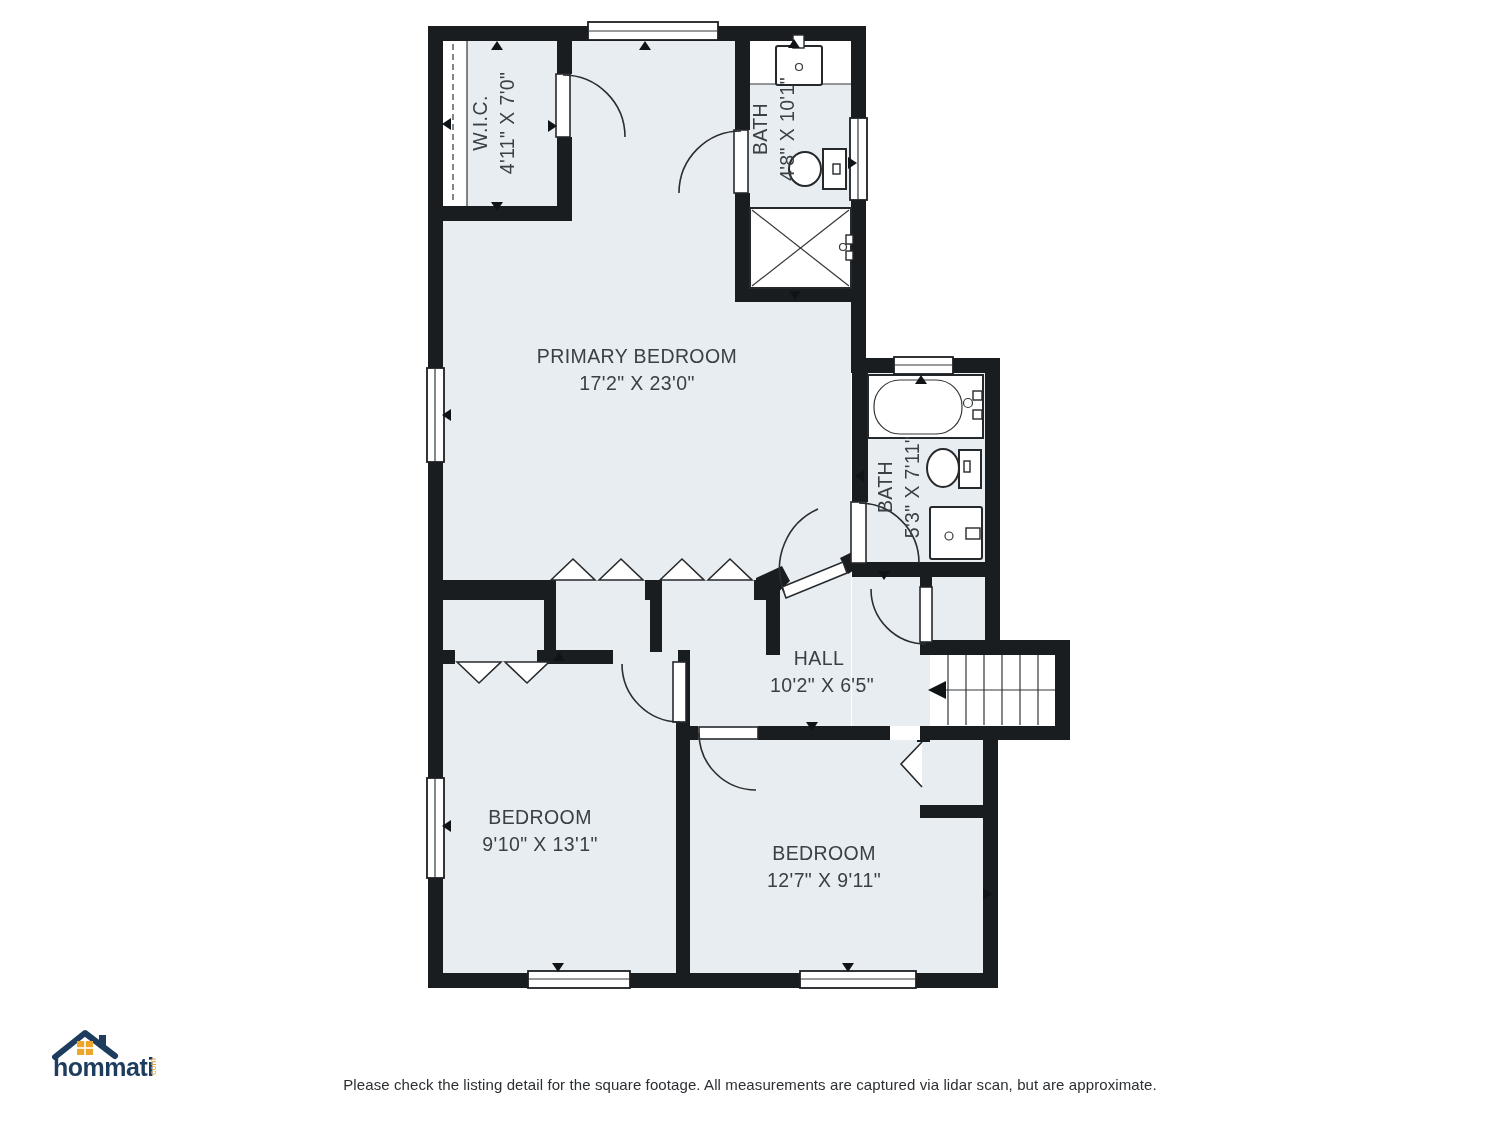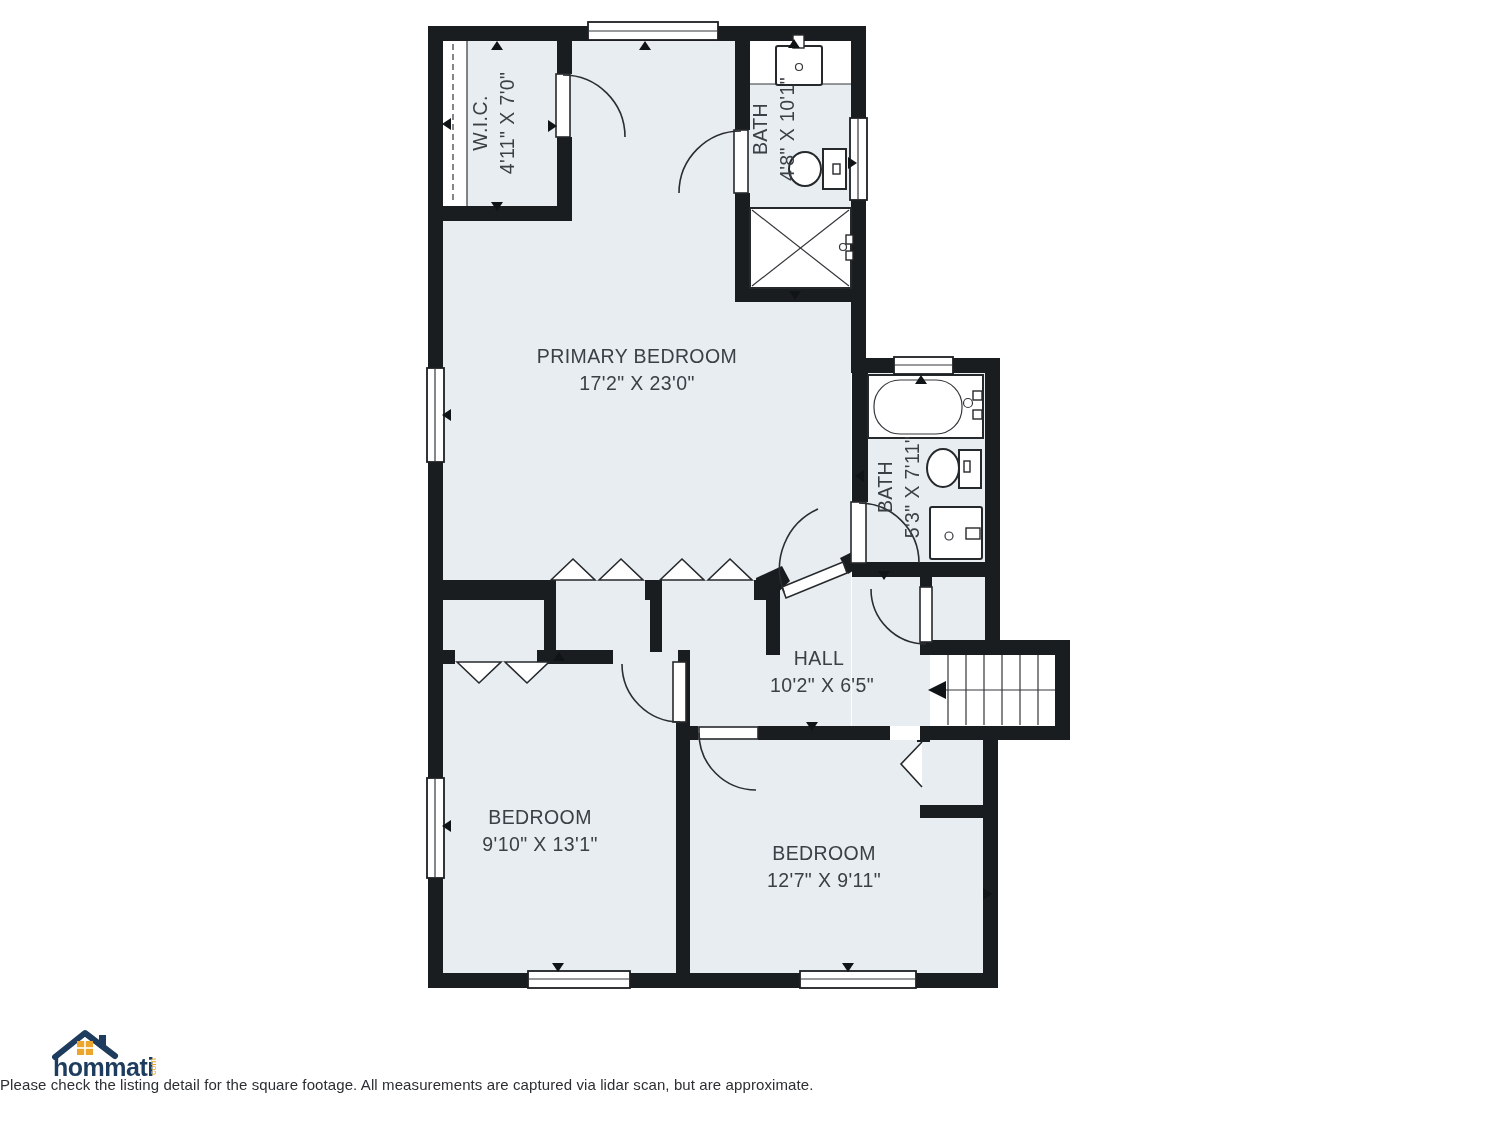--- a/index.html
+++ b/index.html
@@ -12,21 +12,21 @@
   .fixthin{fill:#ffffff;stroke:#26292c;stroke-width:1.4;}
   .thinline{stroke:#33373a;stroke-width:1.2;fill:none;}
   .dash{stroke:#33373a;stroke-width:1.2;fill:none;stroke-dasharray:6 4;}
   .arc{stroke:#2b2e31;stroke-width:1.6;fill:none;}
   .slab{fill:#ffffff;stroke:#26292c;stroke-width:1.6;}
   .win{fill:#ffffff;stroke:#1d2023;stroke-width:1.8;}
   .tri{fill:#ffffff;stroke:#26292c;stroke-width:1.6;}
   .arrow{fill:#111417;stroke:none;}
   .lbl{font-family:"Liberation Sans",sans-serif;font-size:19.5px;fill:#3a4045;letter-spacing:.4px;}
   #logo{position:absolute;left:52px;top:1024px;width:110px;height:58px;}
-  #disclaimer{position:absolute;left:0;top:1076px;width:100%;
+  #disclaimer{position:absolute;left:0;top:1076px;width:100%;text-align:center;
               font-size:15px;color:#2b2f33;letter-spacing:.1px;}
 </style>
 </head>
 <body>
 
 <div id="stage">
   <svg id="plan-svg" width="1500" height="1125" viewBox="0 0 1500 1125">
 
     <g>
       <rect class="floor" x="443" y="41" width="408" height="932"></rect>

